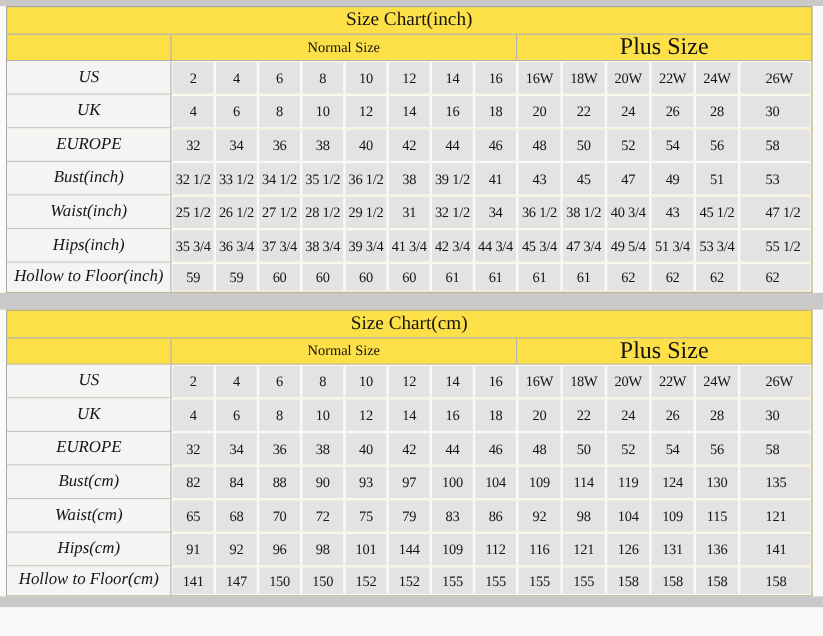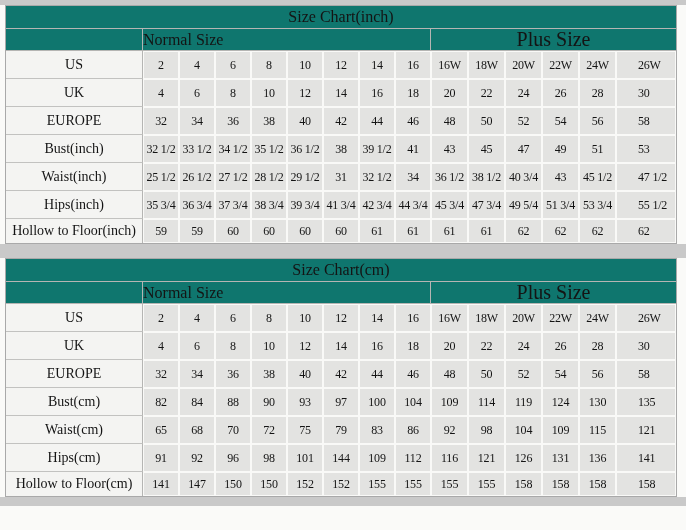--- a/index.html
+++ b/index.html
@@ -11,57 +11,58 @@
     overflow: hidden;
   }
   .strip { width: 686px; background: #c9c9c9; }
   .strip.top { height: 5px; }
   .strip.mid { height: 14px; }
   .strip.bottom { height: 9px; }
 
   .chart {
     width: 670px;
     margin-left: 5px;
-    background: #0f766e;
+    background: #fde047;
     border: 1px solid #a9a9a9;
     box-sizing: content-box;
   }
   .title-row {
     height: 22px; line-height: 22px;
     text-align: center;
     font-size: 16px;
     border-bottom: 1px solid #b5b5b3;
   }
   .group-row {
     display: grid;
     grid-template-columns: 137px 288px 1fr;
     height: 21px;
     border-bottom: 1px solid #b5b5b3;
   }
   .g-empty { border-right: 1px solid #b5b5b3; }
   .g-normal {
     border-right: 1px solid #b5b5b3;
-    text-align: left; line-height: 21px; font-size: 16px;
+    text-align: center; line-height: 21px; font-size: 12px;
   }
   .g-plus { text-align: center; line-height: 21px; font-size: 20px; }
 
   .row {
     display: grid;
     grid-template-columns: 137px repeat(8, 36px) repeat(5, 37px) 1fr;
     height: 28px;
     background: #f9f9f7;
   }
   .row.tall { height: 24px; }
   .row-label {
     background: #f4f4f2;
     border-right: 1px solid #b5b5b3;
     border-bottom: 1px solid #c2c2c0;
     display: flex; align-items: center; justify-content: center;
     font-size: 14px;
     white-space: nowrap;
+    font-style: italic;
   }
   .row:last-child .row-label { border-bottom: none; }
   .cell {
     background: #e3e3e1;
     margin: 1px;
     display: flex; align-items: center; justify-content: center;
     font-size: 12px;
     white-space: nowrap;
     letter-spacing: -0.2px;
   }

